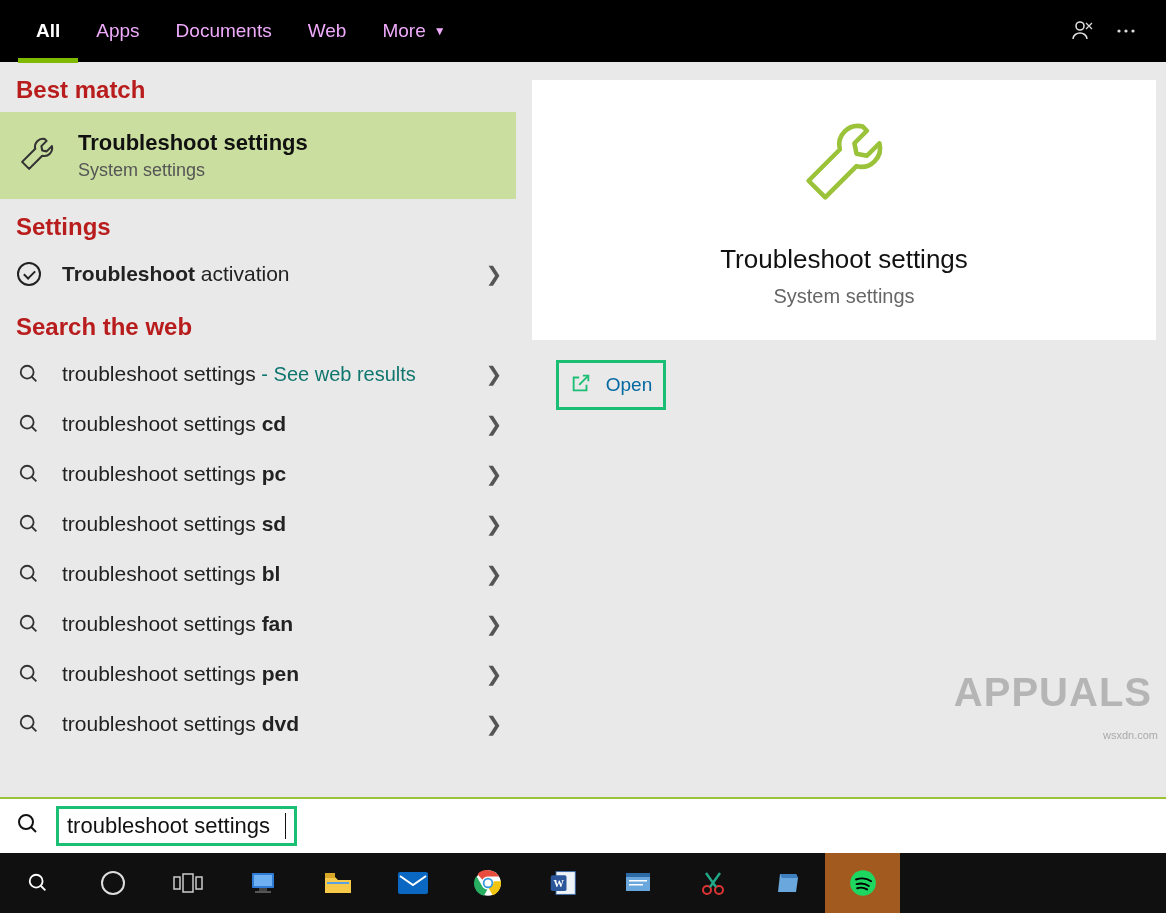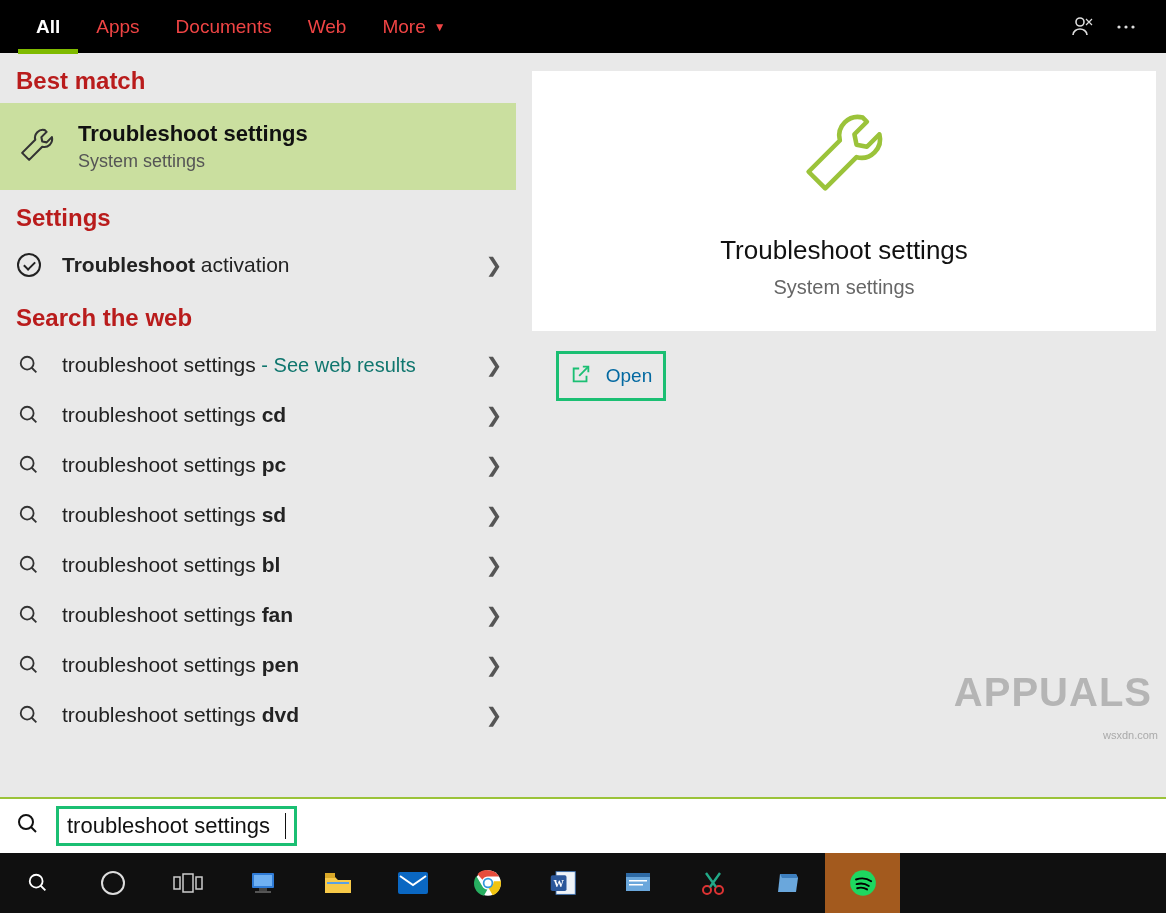--- a/index.html
+++ b/index.html
@@ -1,24 +1,24 @@
 <!DOCTYPE html>
 <html><head>
 <meta charset="utf-8">
 <style>
   * { box-sizing: border-box; margin: 0; padding: 0; }
   html, body { width: 1166px; height: 913px; overflow: hidden; font-family: "Segoe UI", Tahoma, sans-serif; }
   body { display: flex; flex-direction: column; background:#e9e9e9; }
 
   
   #tabbar {
-    height: 53px; background:#000; color:#fff; display:flex; align-items:stretch;
+    height: 62px; background:#000; color:#fff; display:flex; align-items:stretch;
     padding-left:18px; padding-right:18px; font-size:19px;justify-content:center;
   }
-  #tabbar .tab { display:flex; align-items:center; padding:0 18px; cursor:pointer; position:relative; color:#ef4444;}
+  #tabbar .tab { display:flex; align-items:center; padding:0 18px; cursor:pointer; position:relative; color:#f0abfc;}
   #tabbar .tab.active { color:#fff; font-weight:600;}
   #tabbar .tab.active::after {
     content:""; position:absolute; left:0; right:0; bottom:-1px; height:5px; background:#7fba00;
   }
   #tabbar .tab .drop { margin-left:8px; font-size:12px; }
   #tabbar .spacer { flex:1; }
   #tabbar .tbicon { width:44px; display:flex; align-items:center; justify-content:center; cursor:pointer; color:#ddd;}
   #tabbar svg { display:block; }
 
   

